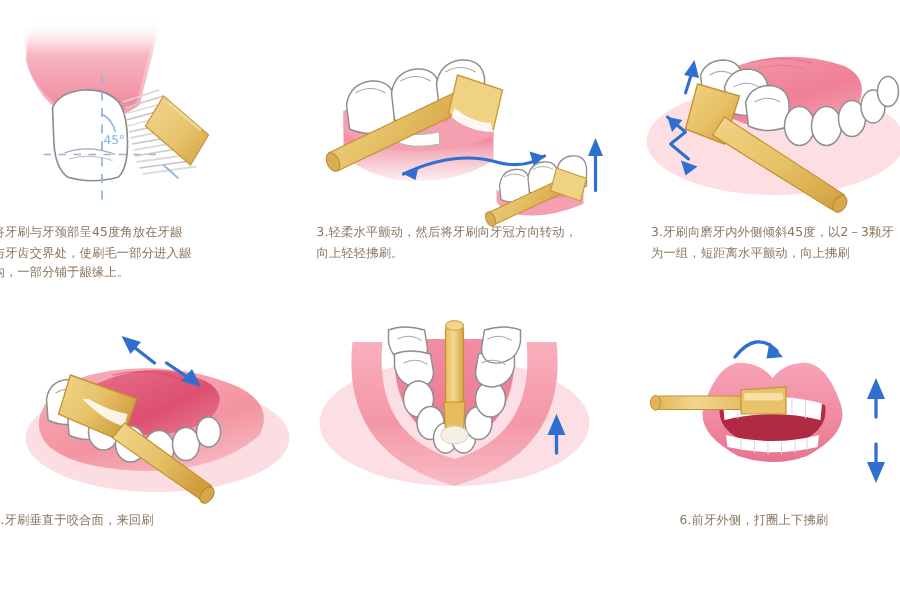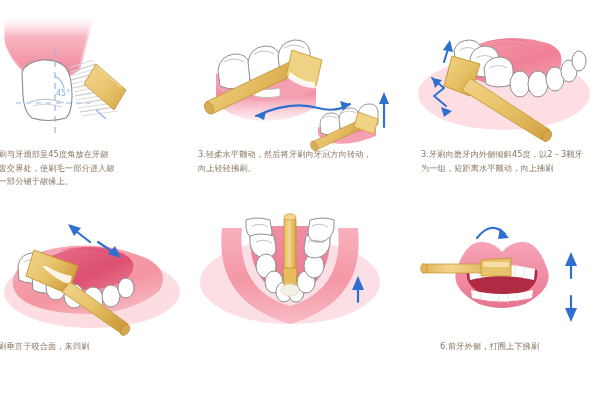--- a/index.html
+++ b/index.html
@@ -11,20 +11,21 @@
     width: 600px;
     height: 400px;
     position: relative;
     overflow: hidden;
     font-family: "DejaVu Sans", "Liberation Sans", sans-serif;
   }
   #page-root {
     position: absolute;
     inset: 0;
     background: #ffffff;
+    margin-left: 13px;
   }
   .panel {
     position: absolute;
     box-sizing: border-box;
   }
   .figure {
     position: absolute;
     left: 0;
     top: 0;
   }

